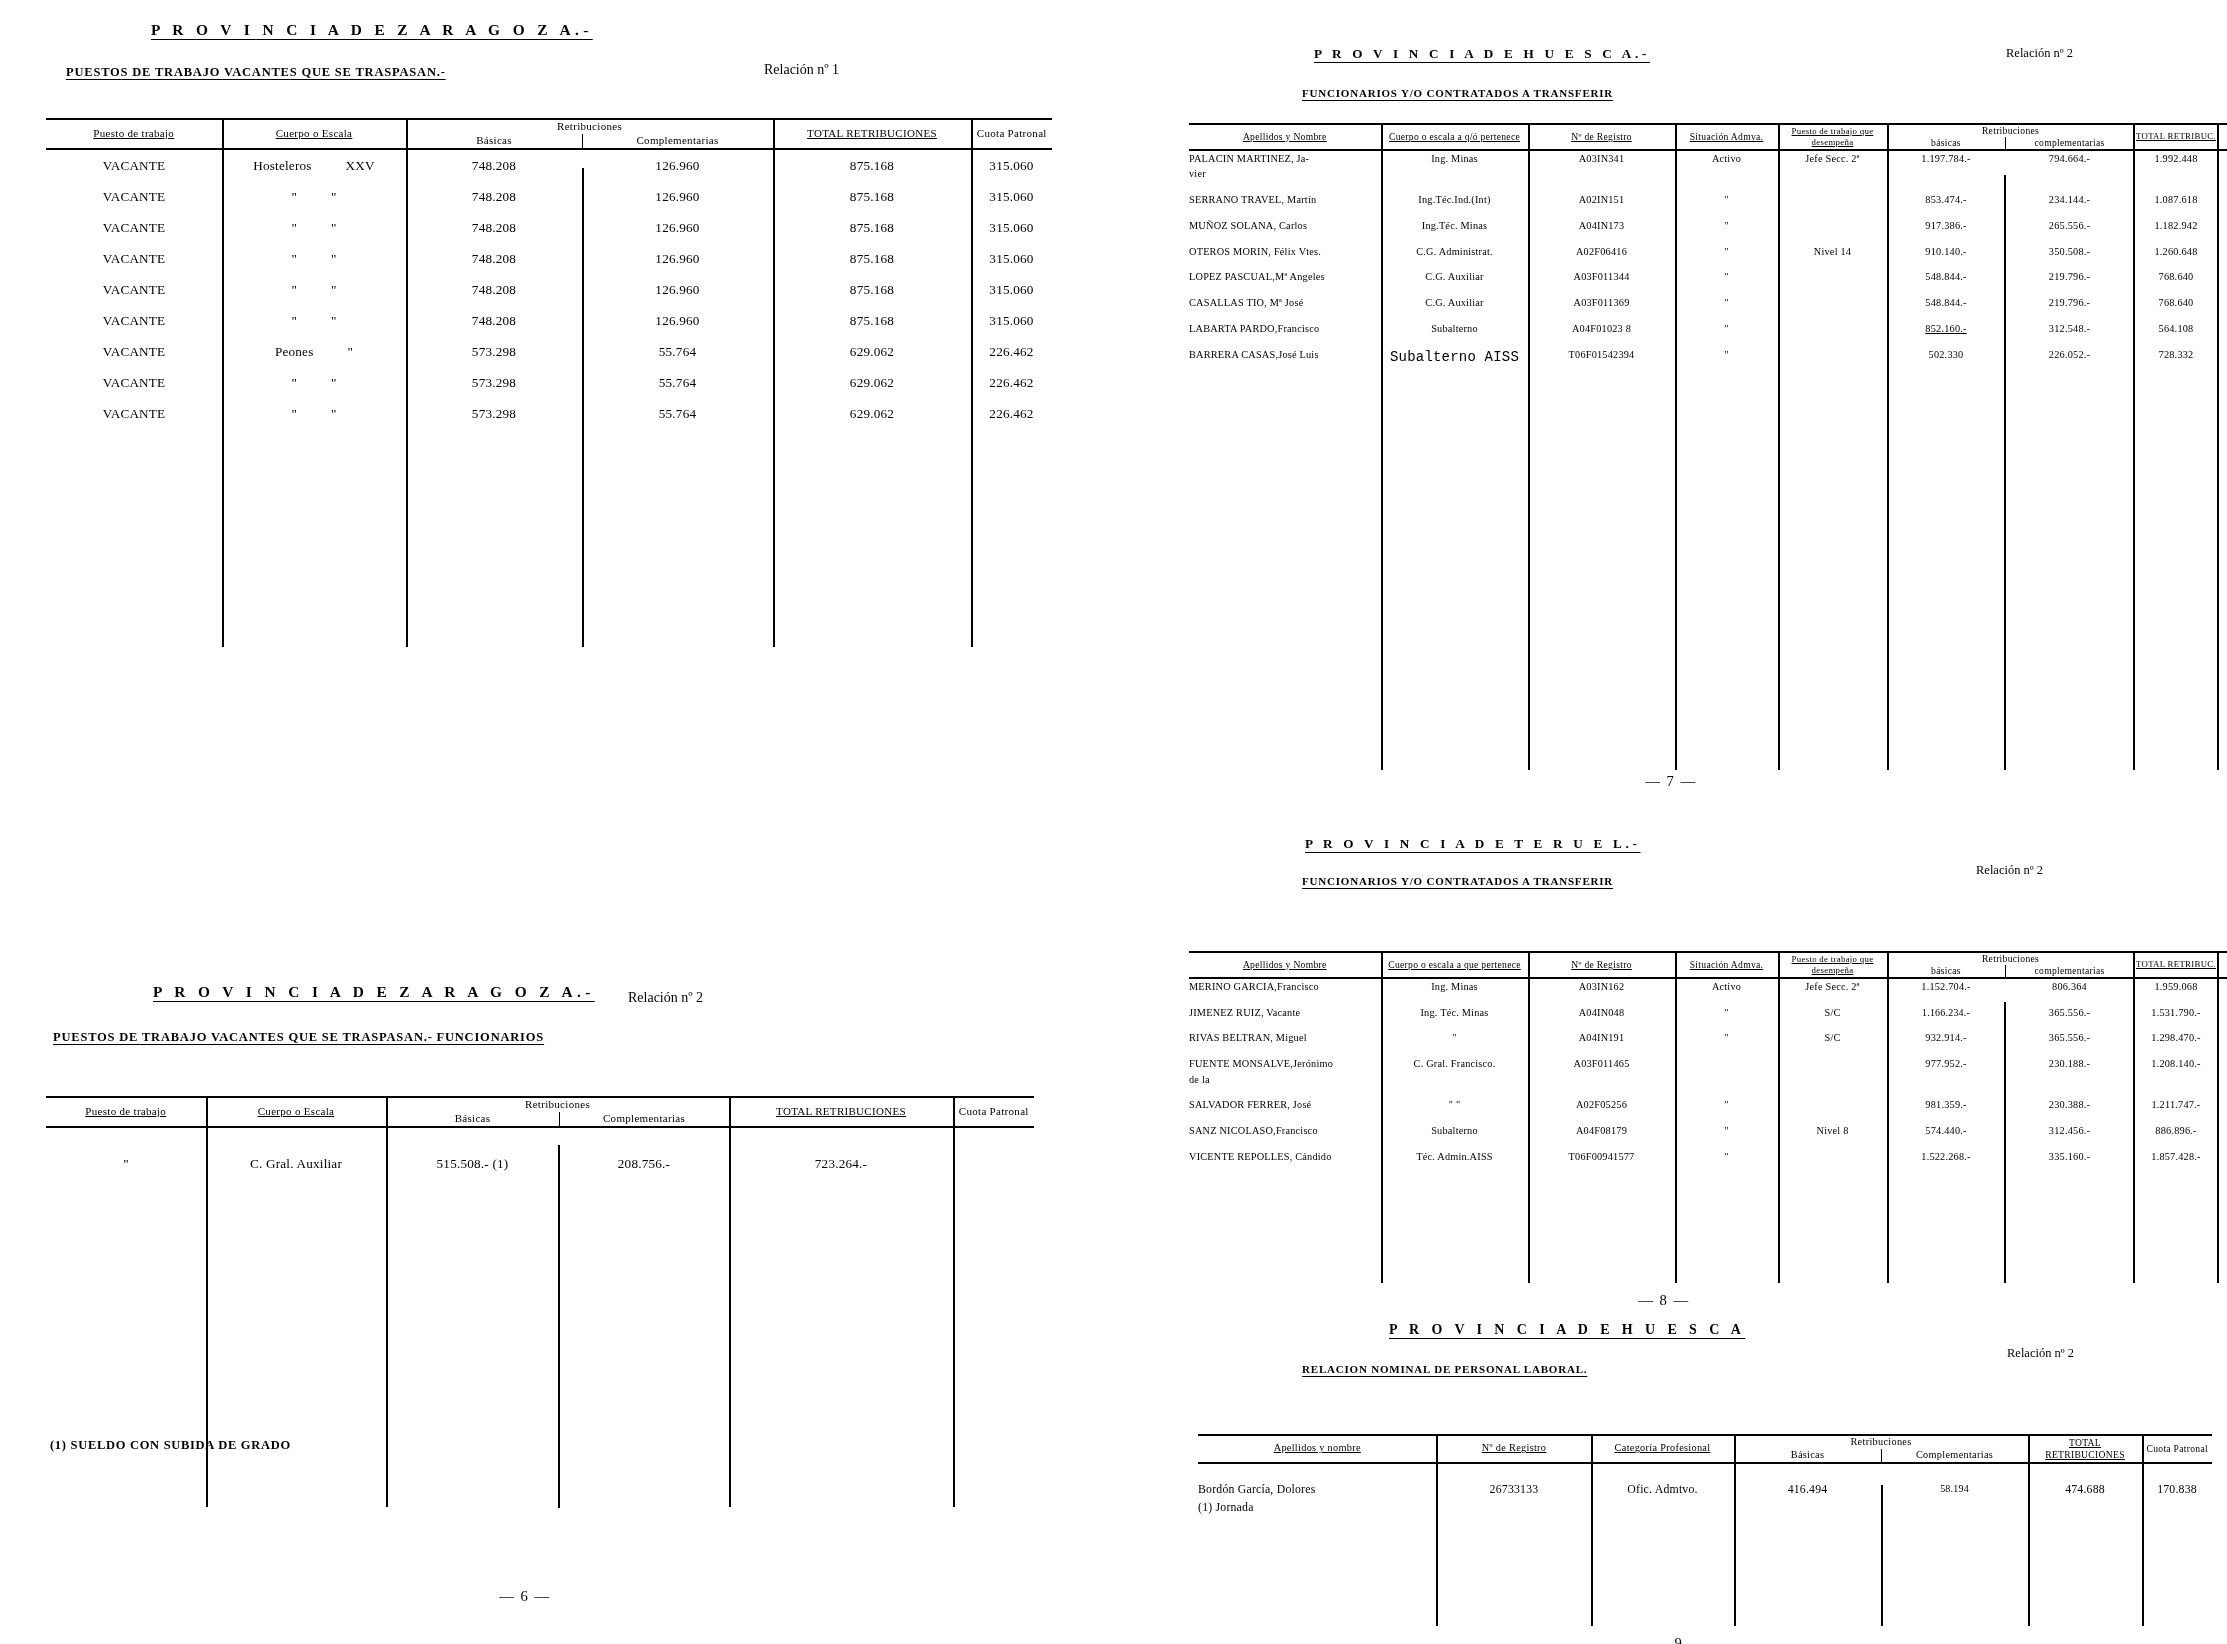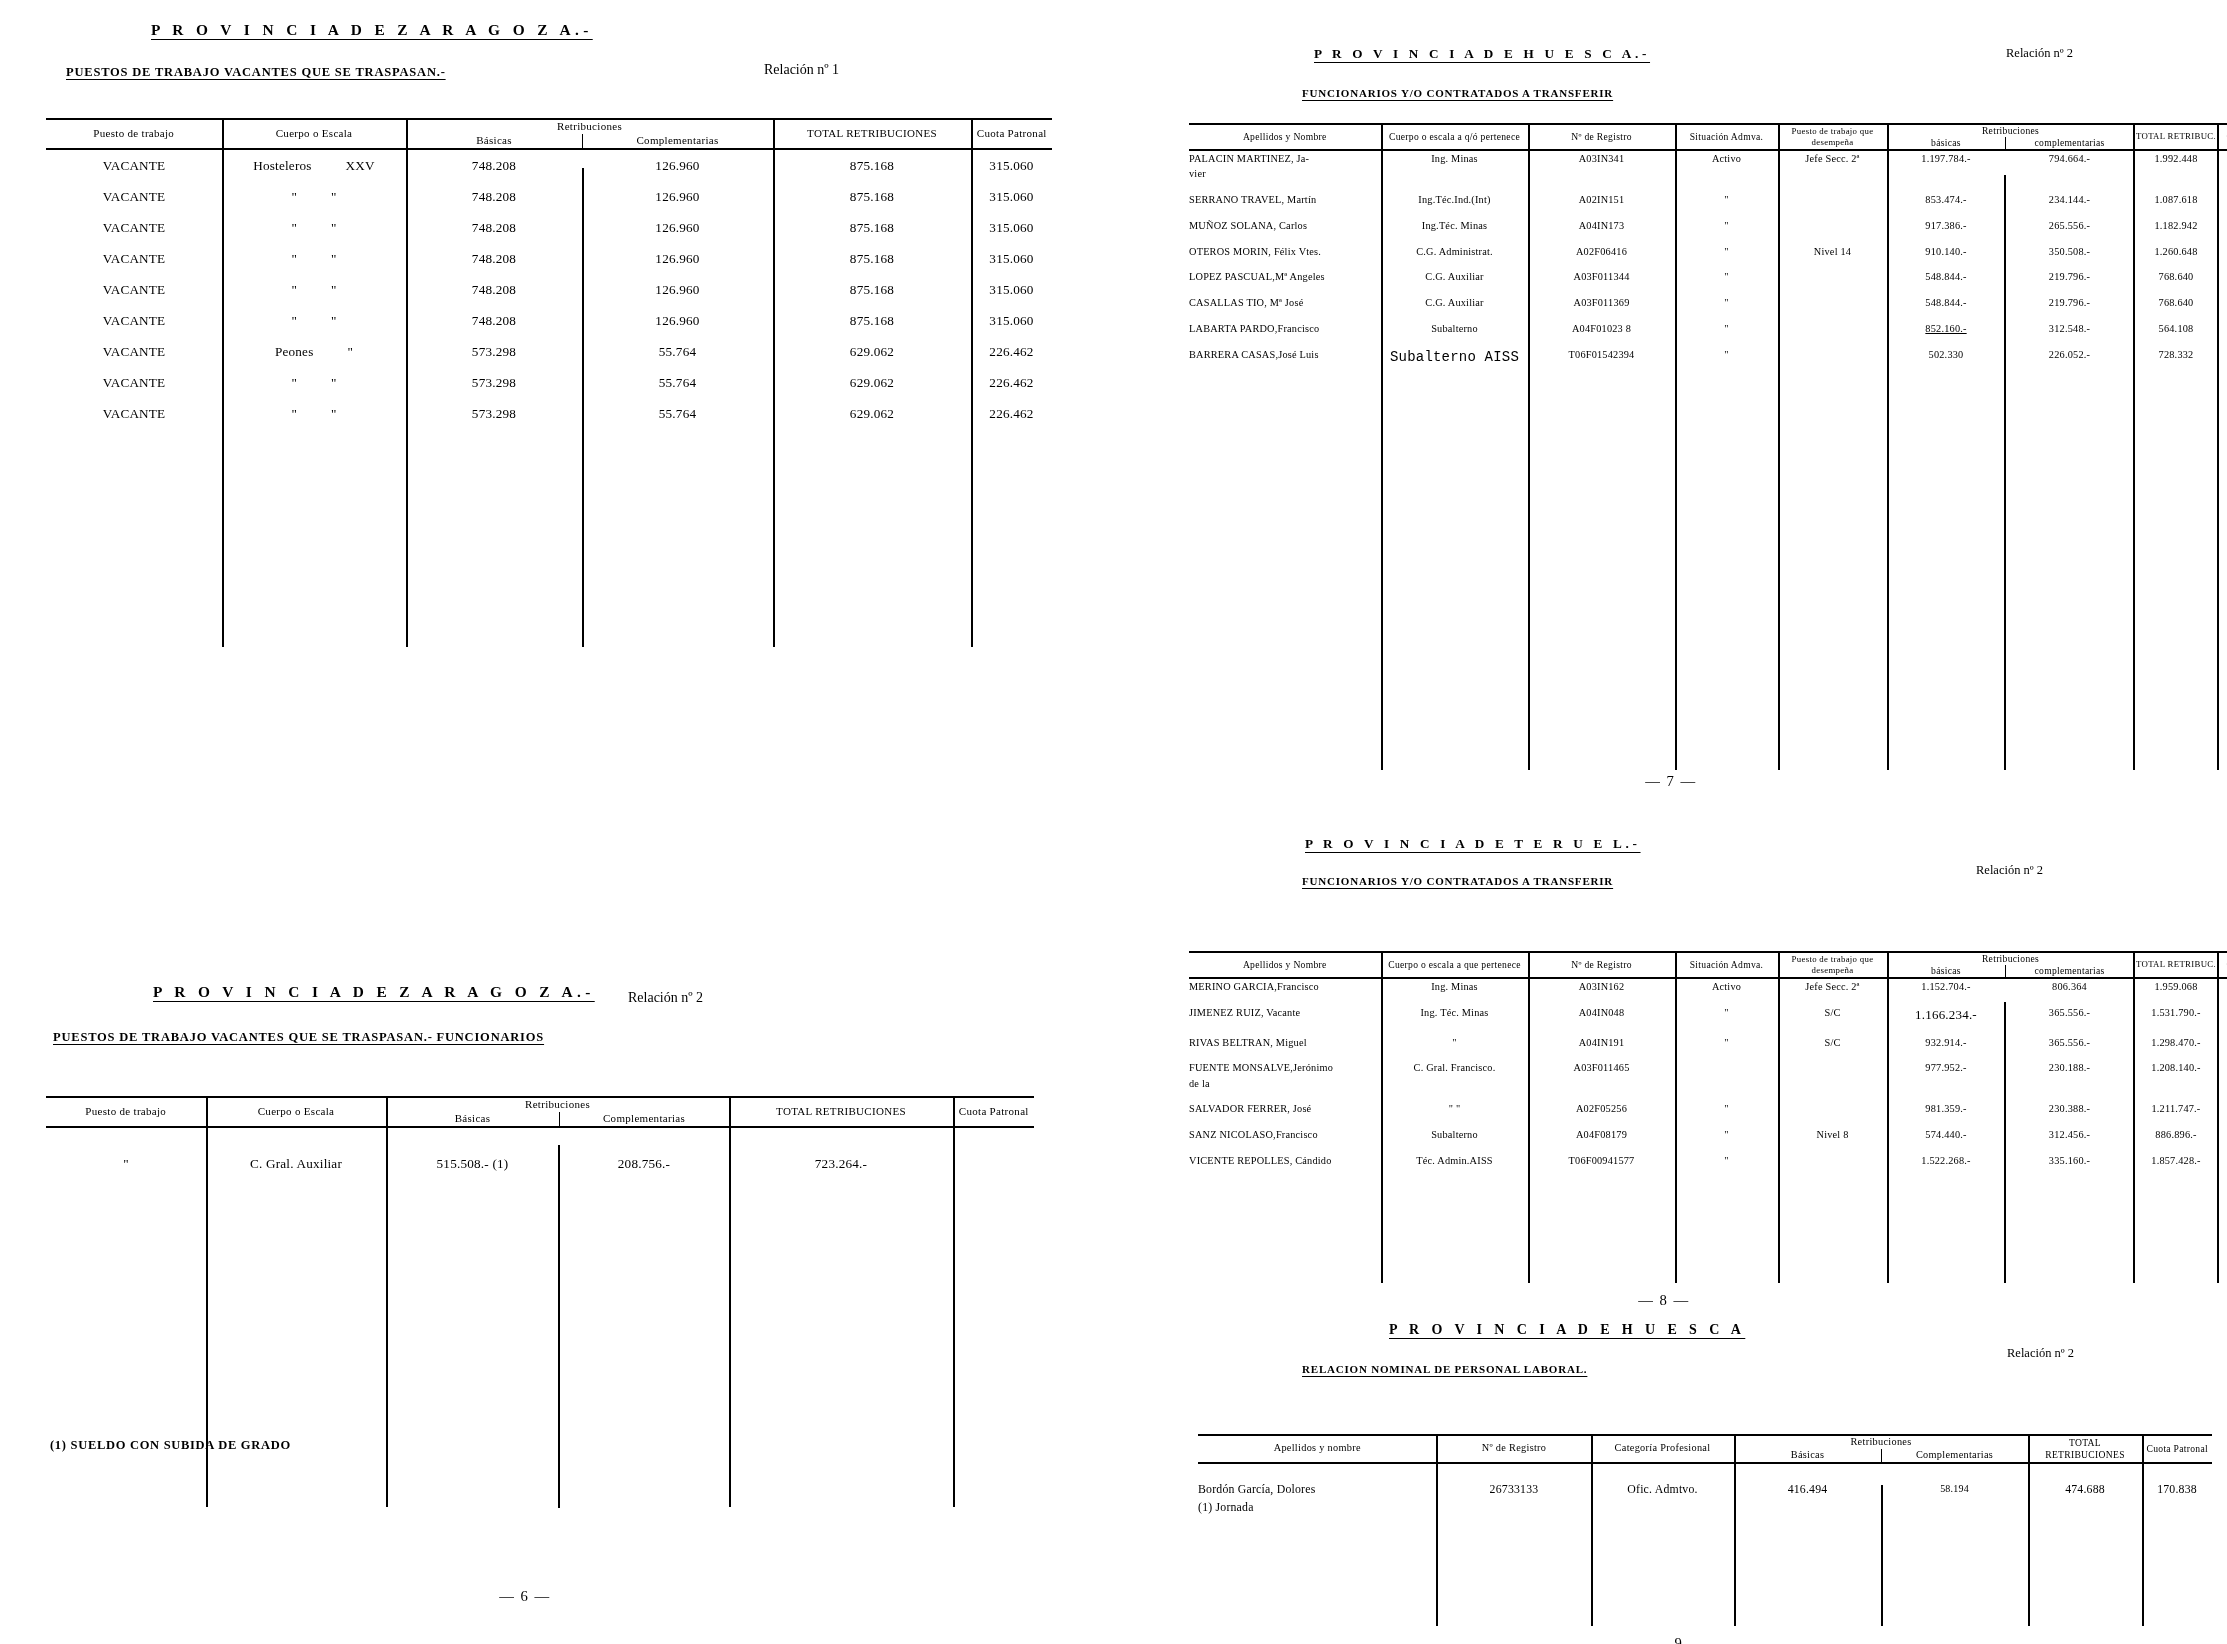--- a/index.html
+++ b/index.html
@@ -60,21 +60,21 @@
   }
   .hcell{
     text-align:center;
     font-weight:bold;
     font-size:11px;
     line-height:1.25;
     letter-spacing:0.3px;
     padding:7.3px 2.9px 7.3px 2.9px;
   }
   .vline{border-left:1.5px solid #000;}
-  .vlineR{border-right:1.5px solid #000;}
+  .vlineR{border-right:1.5px solid #000;text-decoration:underline;}
   .topbar{border-top:2.9px solid #000;}
   .midbar{border-bottom:2.9px solid #000;}
 
   .dcell{
     font-size:13.2px;
     line-height:2.35;
     letter-spacing:0.2px;
     white-space:nowrap;
     font-weight:bold;
   }
@@ -497,21 +497,21 @@
           <td colspan="9" style="height: 10.3px;"></td>
         </tr>
         <tr>
           <td class="dcell l" style="font-size: 10.3px; line-height: 1.5; white-space: nowrap;">
             <div>JIMENEZ RUIZ, Vacante</div>
           </td>
           <td class="dcell c" style="font-size: 10.3px; line-height: 1.5;">Ing. Téc. Minas</td>
           <td class="dcell c" style="font-size: 10.3px; line-height: 1.5;">A04IN048</td>
           <td class="dcell c" style="font-size: 10.3px; line-height: 1.5;">"</td>
           <td class="dcell c" style="font-size: 10.3px; line-height: 1.5;">S/C</td>
-          <td class="dcell c" style="font-size: 13px; line-height: 1.5;">1.166.234.-</td>
+          <td class="dcell c" style="font-size: 10px; line-height: 1.5;">1.166.234.-</td>
           <td class="dcell c" style="font-size: 10.3px; line-height: 1.5;">365.556.-</td>
           <td class="dcell c" style="font-size: 10.3px; line-height: 1.5;">1.531.790.-</td>
           <td class="dcell c" style="font-size: 10.3px; line-height: 1.5;"></td>
         </tr>
         <tr>
           <td colspan="9" style="height: 10.3px;"></td>
         </tr>
         <tr>
           <td class="dcell l" style="font-size: 10.3px; line-height: 1.5; white-space: nowrap;">
             <div>RIVAS BELTRAN, Miguel</div>

